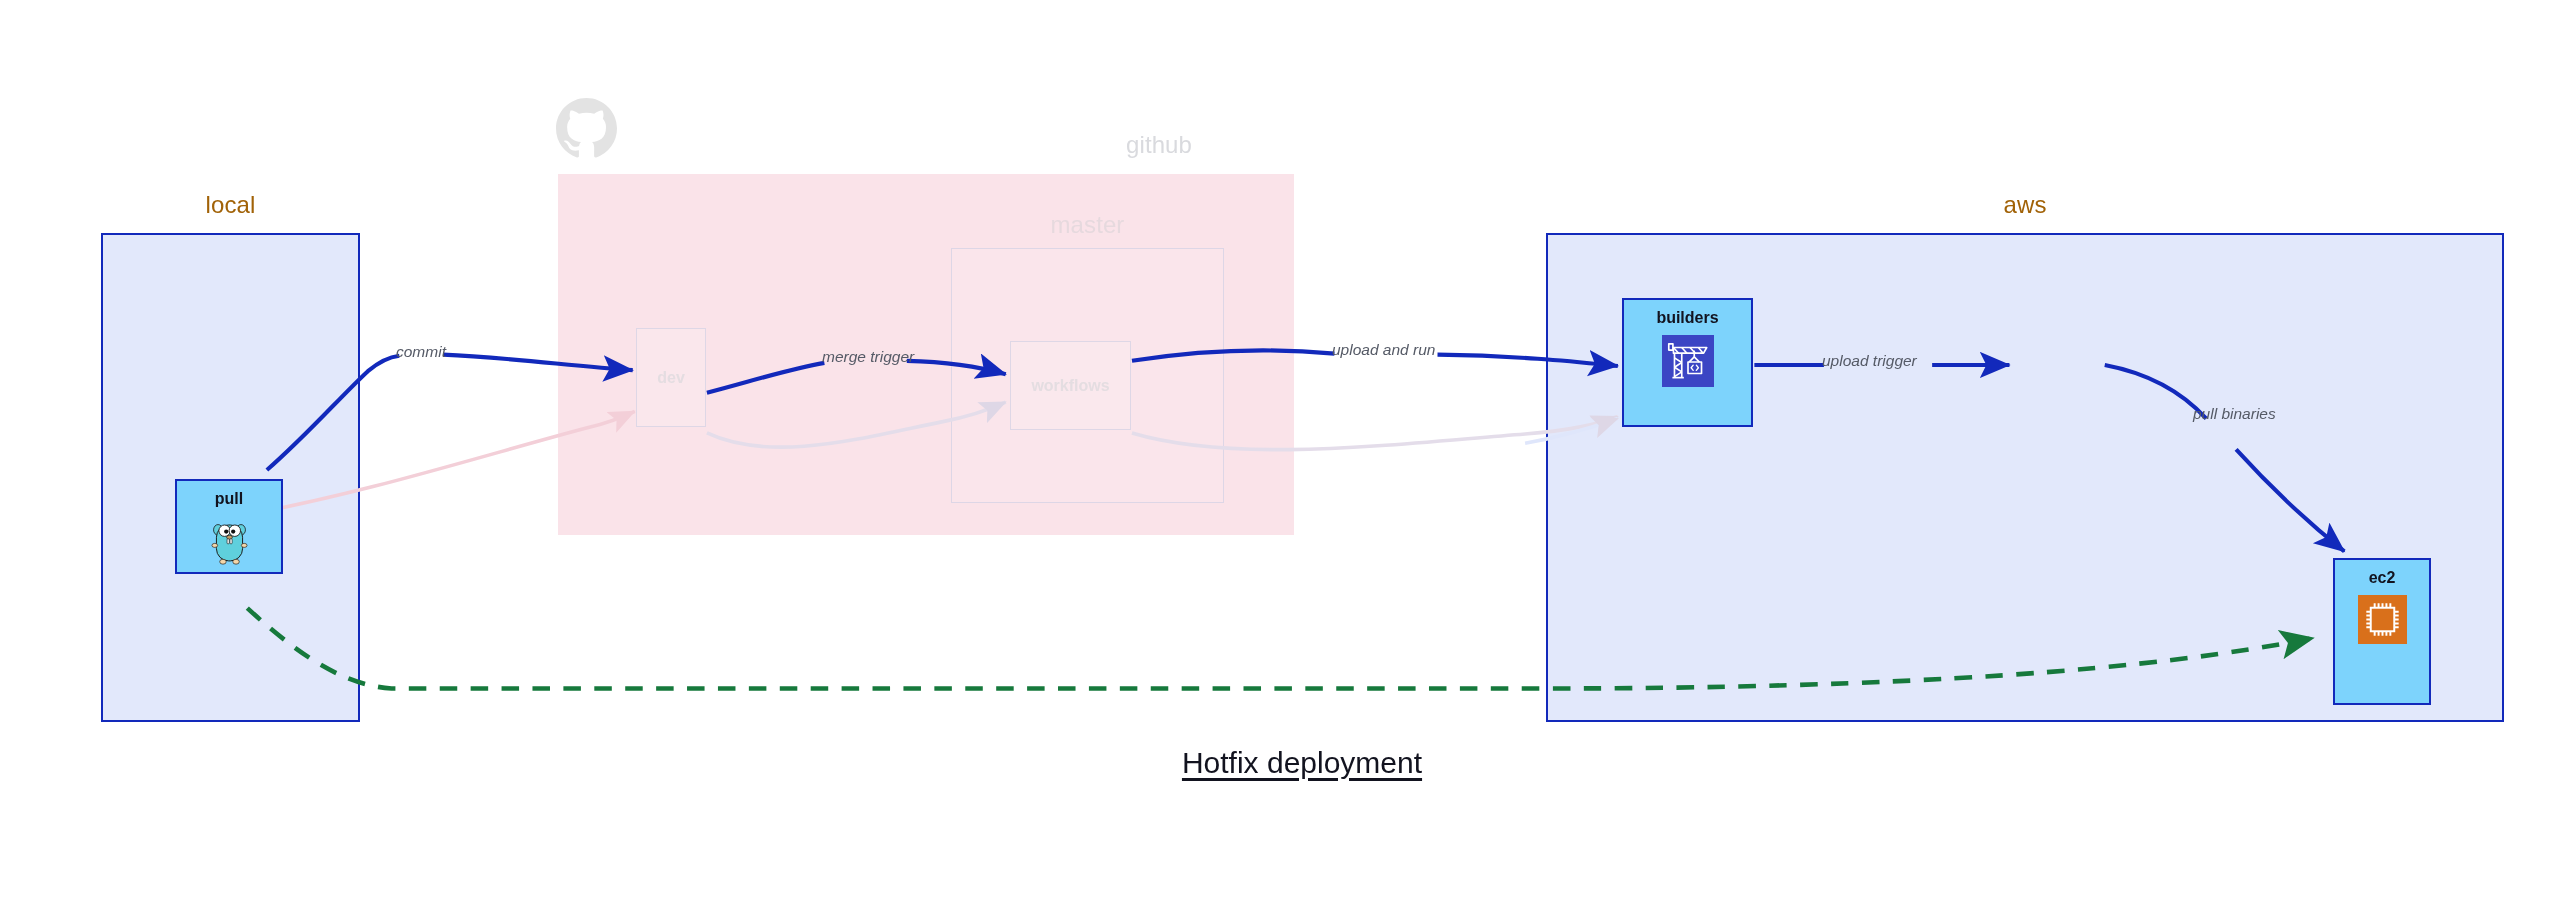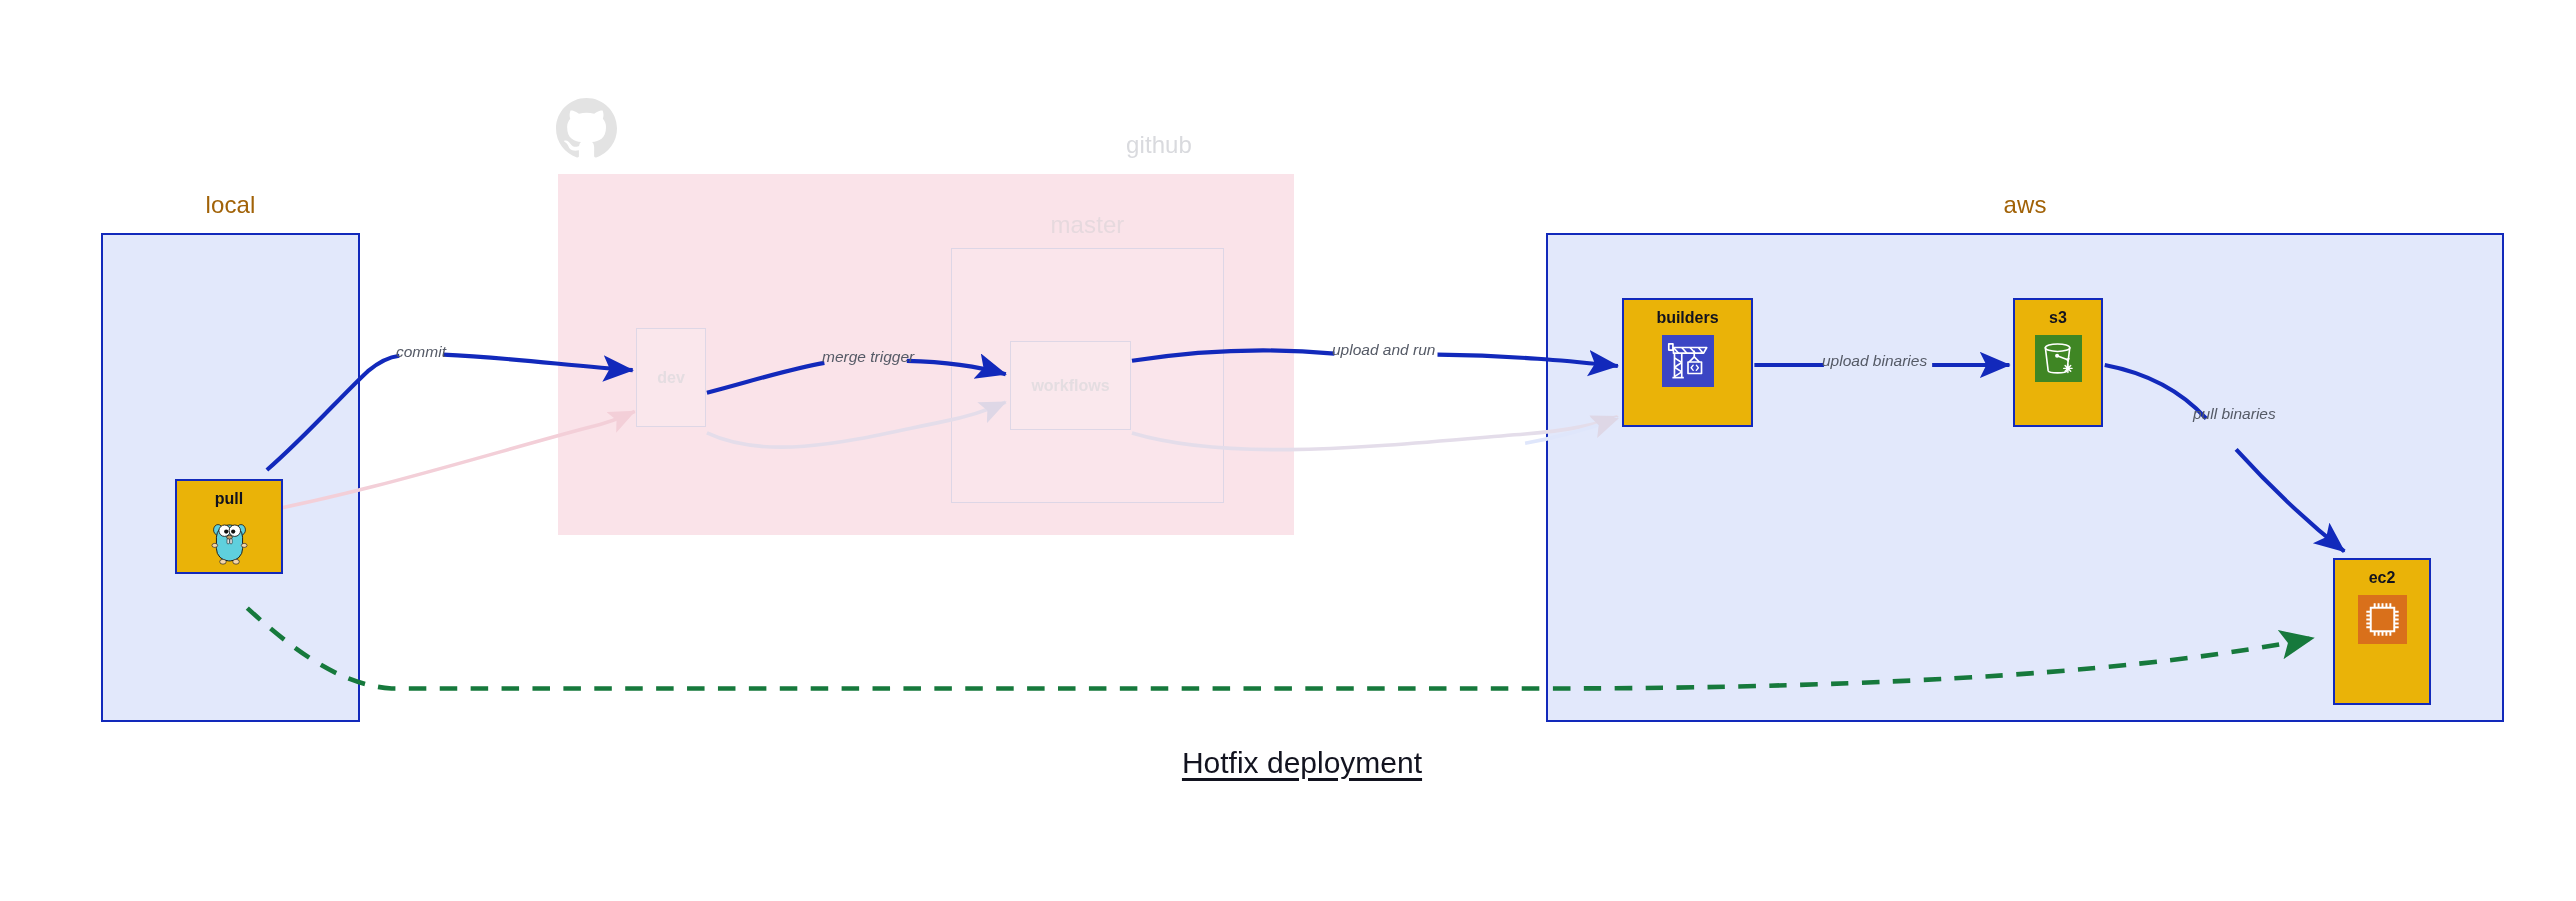--- a/index.html
+++ b/index.html
@@ -71,21 +71,21 @@
     left: 1546px; top: 233px;
     width: 958px; height: 489px;
     background: #e2e8fb;
     border-color: #1229bb;
   }
   #label-aws { left: 1546px; top: 191px; width: 958px; }
 
   
   .node {
     position: absolute;
-    background: #eab308;
+    background: #7dd3fc;
     border: 2.6px solid #1229bb;
     display: flex;
     flex-direction: column;
     align-items: center;
   }
   .node .node-title {
     font-weight: bold;
     font-size: 16px;
     color: #12131f;
     margin-top: 9.3px;
@@ -252,53 +252,37 @@
         <path d="M52 52 L62 42 L72 52"></path>
         <rect x="50" y="52" width="26" height="22"></rect>
       </g>
       <g fill="none" stroke="#ffffff" stroke-width="2.6" stroke-linecap="round" stroke-linejoin="round">
         <path d="M60 58 L56 63 L60 68"></path>
         <path d="M66 58 L70 63 L66 68"></path>
       </g>
     </svg>
   </div>
 
-  <div class="node" id="node-s3">
-    <div class="node-title">s3</div>
-    <svg class="node-icon" width="47" height="47" viewBox="0 0 100 100">
-      <rect x="0" y="0" width="100" height="100" fill="#3f8624"></rect>
-      <g fill="none" stroke="#ffffff" stroke-width="3.4" stroke-linecap="round" stroke-linejoin="round">
-        <ellipse cx="48" cy="27" rx="26" ry="8"></ellipse>
-        <path d="M22 27 L28 76 C30 82 66 82 68 76 L74 27"></path>
-        <path d="M47 44 L68 52"></path>
-        <circle cx="47" cy="44" r="2.6" fill="#ffffff"></circle>
-        <path d="M68 52 L72 50 L70 55 Z" fill="#ffffff"></path>
-      </g>
-      <g stroke="#ffffff" stroke-width="3" stroke-linecap="round">
-        <path d="M70 62 L70 80 M61 71 L79 71 M64 65 L76 77 M76 65 L64 77"></path>
-      </g>
-    </svg>
-  </div>
 
   <div class="node" id="node-ec2">
     <div class="node-title">ec2</div>
     <svg class="node-icon" width="49" height="49" viewBox="0 0 100 100">
       <rect x="0" y="0" width="100" height="100" fill="#d9701b"></rect>
       <rect x="26" y="26" width="48" height="48" fill="none" stroke="#ffffff" stroke-width="4"></rect>
       <g stroke="#ffffff" stroke-width="4" stroke-linecap="butt">
         <path d="M34 26 L34 17 M42 26 L42 17 M50 26 L50 17 M58 26 L58 17 M66 26 L66 17"></path>
         <path d="M34 74 L34 83 M42 74 L42 83 M50 74 L50 83 M58 74 L58 83 M66 74 L66 83"></path>
         <path d="M26 34 L17 34 M26 42 L17 42 M26 50 L17 50 M26 58 L17 58 M26 66 L17 66"></path>
         <path d="M74 34 L83 34 M74 42 L83 42 M74 50 L83 50 M74 58 L83 58 M74 66 L83 66"></path>
       </g>
     </svg>
   </div>
 
   <div class="edge-label" style="left:396px;  top:343px;">commit</div>
   <div class="edge-label" style="left:822px; top:348px;">merge trigger</div>
   <div class="edge-label" style="left:1332px; top:341px;">upload and run</div>
-  <div class="edge-label" style="left:1822px; top:352px;">upload binaries</div>
+  <div class="edge-label" style="left:1822px; top:352px;">upload trigger</div>
   <div class="edge-label" style="left:2193px; top:405px;">pull binaries</div>
 
   <div id="caption">Hotfix deployment</div>
 
 </div>
 
 
 </body></html>

